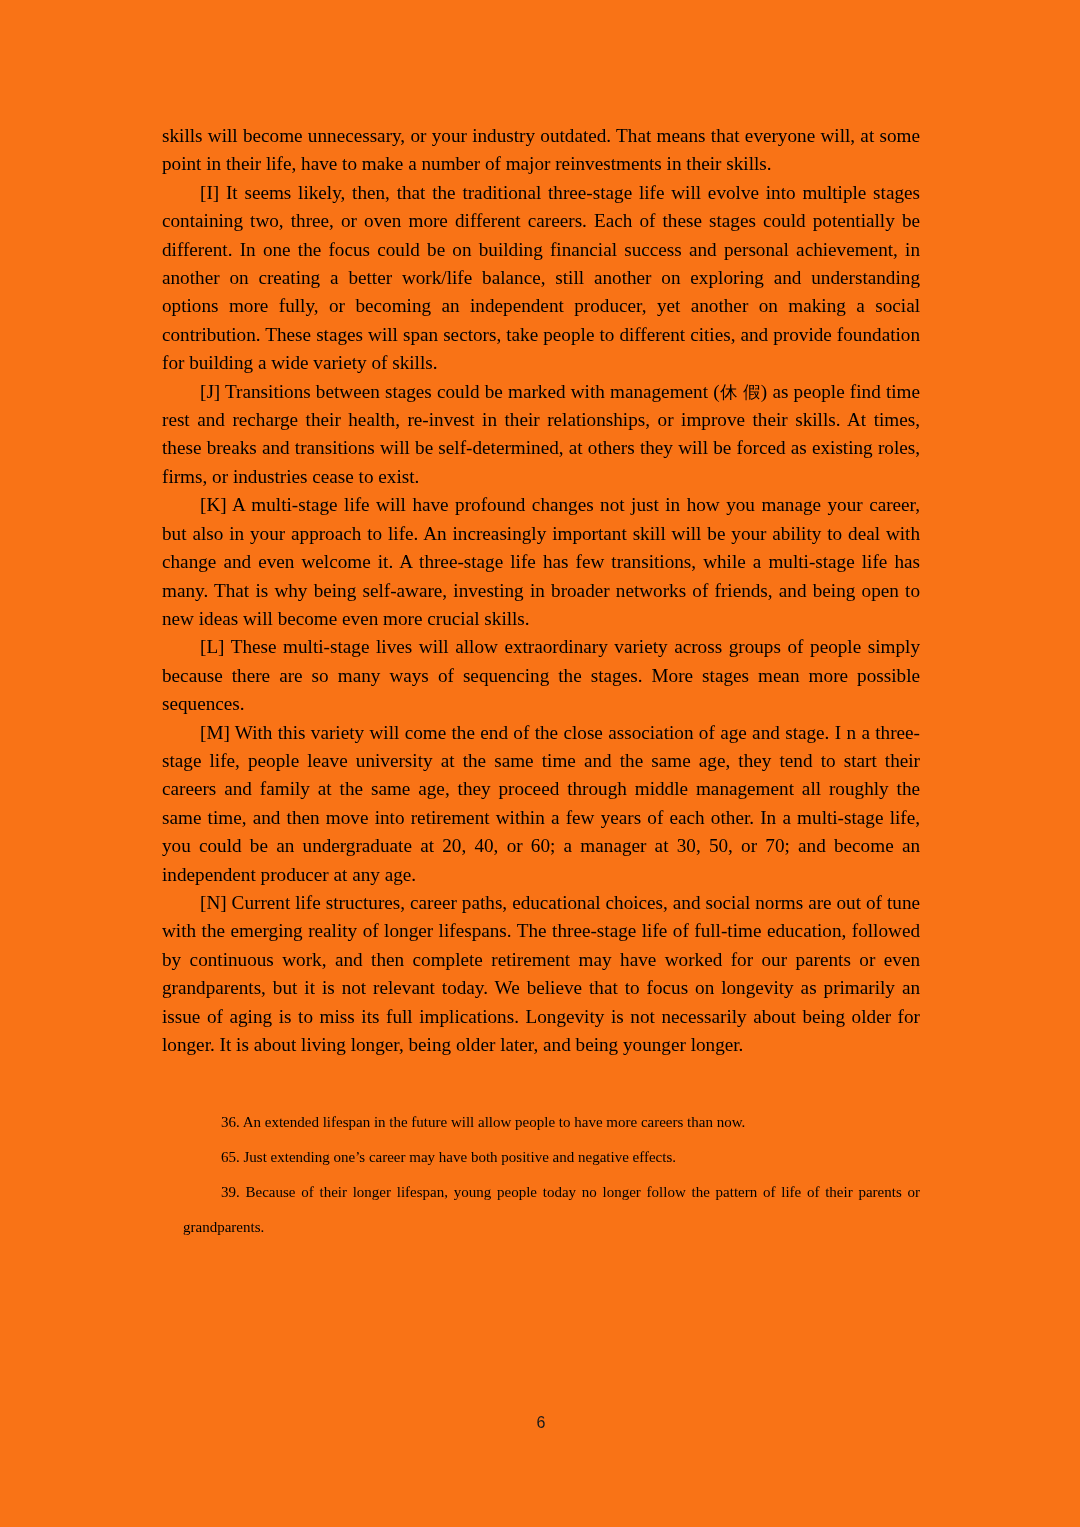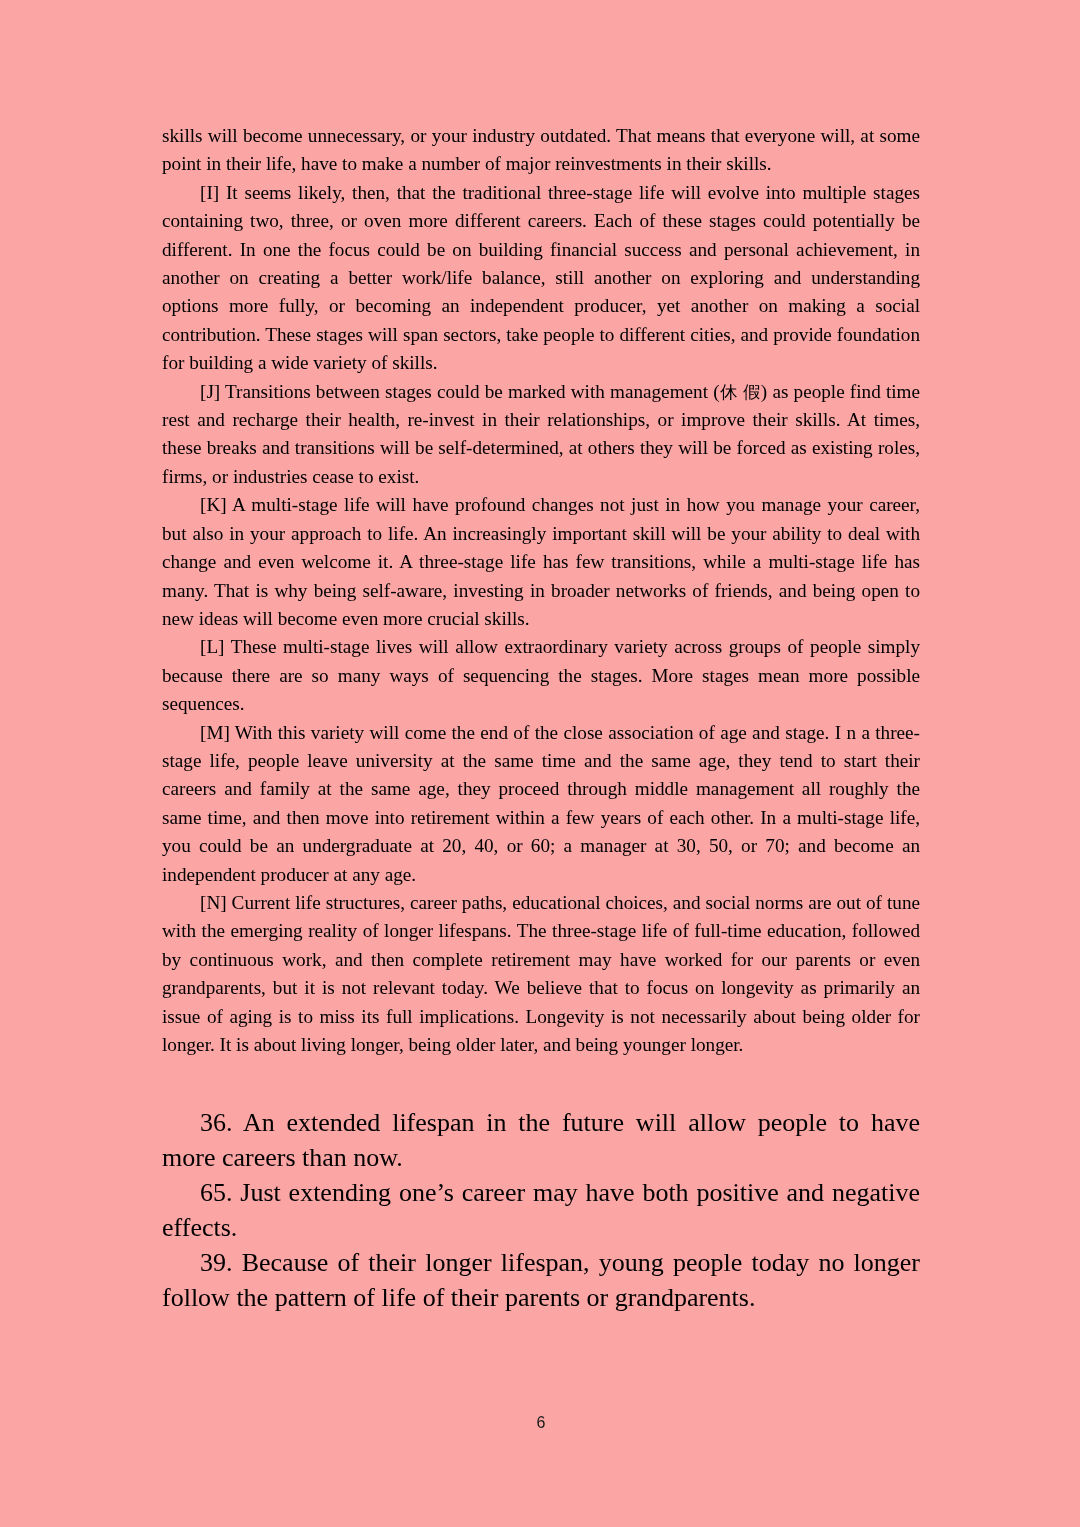--- a/index.html
+++ b/index.html
@@ -5,21 +5,21 @@
   html, body {
     margin: 0;
     padding: 0;
     background: #ffffff;
   }
 
   .page {
     position: relative;
     width: 1080px;
     height: 1527px;
-    background: #fca5a5;
+    background: #f97316;
     overflow: hidden;
   }
 
   .text-column {
     position: absolute;
     left: 162px;
     top: 122px;
     width: 758px;
   }
 
@@ -51,27 +51,28 @@
   }
 
   
   .section-gap {
     height: 46px;
   }
 
   
   .questions-block {
     font-family: "Liberation Serif", "DejaVu Serif", serif;
-    font-size: 26px;
+    font-size: 15px;
     line-height: 35px;
     color: #000000;
     text-align: justify;
     text-justify: inter-word;
     -webkit-hyphens: none;
     hyphens: none;
+    margin-left: 21px;
   }
 
   .questions-block p {
     margin: 0;
     text-indent: 38px;
   }
 
   
   .page-number {
     position: absolute;

